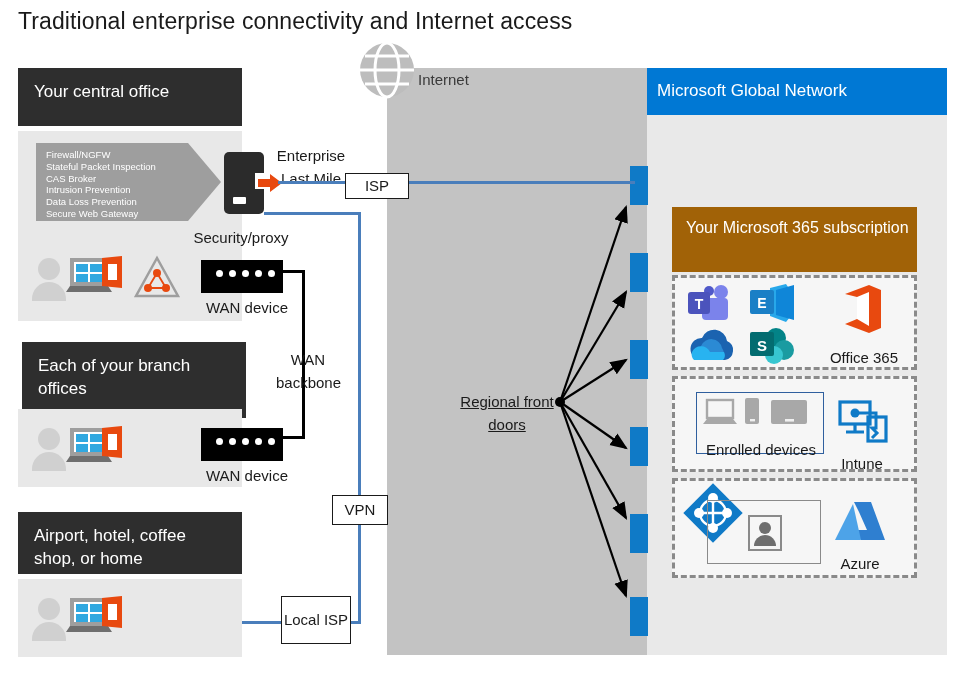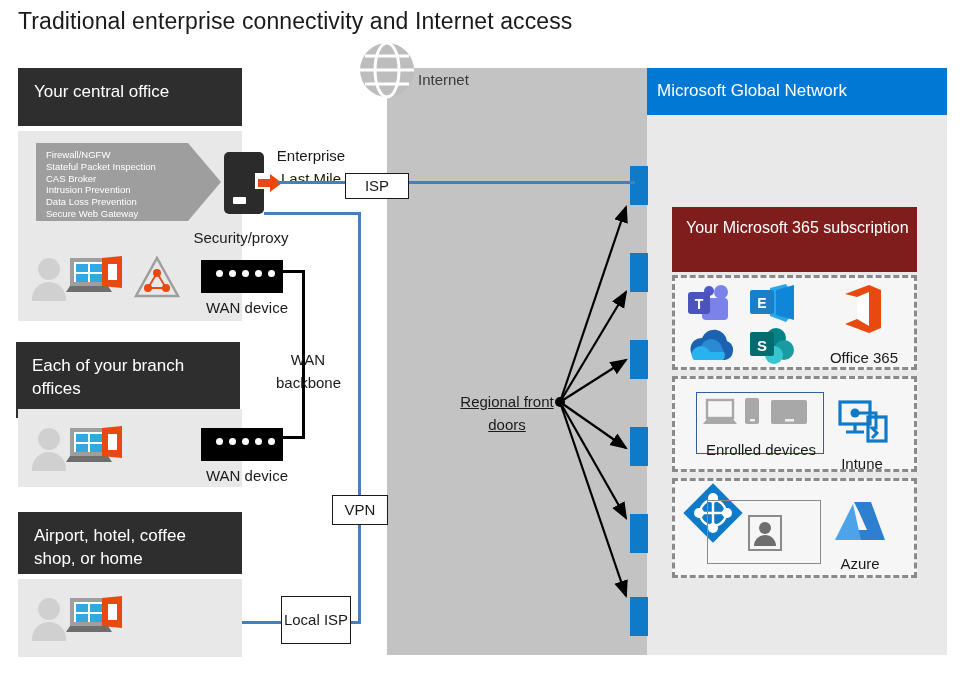--- a/index.html
+++ b/index.html
@@ -17,21 +17,21 @@
   .pane{background:#e8e8e8;box-sizing:border-box;}
 
   
   #internet-panel{left:387px;top:68px;width:260px;height:587px;background:#c3c3c3;}
   #internet-label{left:418px;top:71px;font-size:15px;color:#3a3a3a;}
   #msgn-panel{left:647px;top:114px;width:300px;height:541px;background:#e9e9e9;}
   #msgn-header{left:647px;top:68px;width:300px;height:47px;background:#0078d4;}
   #msgn-header span{position:absolute;left:10px;top:13px;color:#fff;font-size:17px;}
 
   
-  #m365-box{left:672px;top:207px;width:245px;height:65px;background:#7f1d1d;}
+  #m365-box{left:672px;top:207px;width:245px;height:65px;background:#a16207;}
   #m365-box span{position:absolute;left:14px;top:10px;color:#fff;font-size:16px;line-height:22px;}
   .dashed{border:3px dashed #8a8a8a;box-sizing:border-box;background:#f6f6f6;}
 
   
   .wbox{background:#fff;border:1.5px solid #1a1a1a;box-sizing:border-box;
         display:flex;align-items:center;justify-content:center;
         font-size:15px;line-height:18px;text-align:center;}
   .lbl{font-size:15px;line-height:23px;text-align:center;color:#1a1a1a;}
 
   
@@ -161,21 +161,21 @@
   <div class="foot" style="left:8px;"></div>
     <div class="foot" style="left:65px;"></div>
   <div class="dot" style="left:15px;"></div>
     <div class="dot" style="left:28px;"></div>
   <div class="dot" style="left:41px;"></div>
     <div class="dot" style="left:54px;"></div>
   <div class="dot" style="left:67px;"></div>
 </div>
 <div class="abs lbl" style="left:201px;top:296px;width:92px;">WAN device</div>
 
-<div class="abs hdr" style="left:16px;top:342px;width:224px;height:76px;">Each of your branch offices</div>
+<div class="abs hdr" style="left:22px;top:342px;width:224px;height:76px;">Each of your branch offices</div>
 <div class="abs pane" style="left:18px;top:409px;width:224px;height:78px;"></div>
 <div class="abs person" style="left:32px;top:428px;width:34px;height:44px;">
   <div class="head"></div>
     <div class="body"></div>
 </div>
 <svg class="abs" style="left:66px;top:426px;" width="62" height="46">
   <rect x="4" y="2" width="38" height="28" fill="#9e9e9e"></rect>
   <rect x="8" y="6" width="30" height="20" fill="#ffffff"></rect>
   <rect x="10" y="8" width="12" height="8" fill="#31a8e0"></rect>
     <rect x="24" y="8" width="12" height="8" fill="#31a8e0"></rect>

